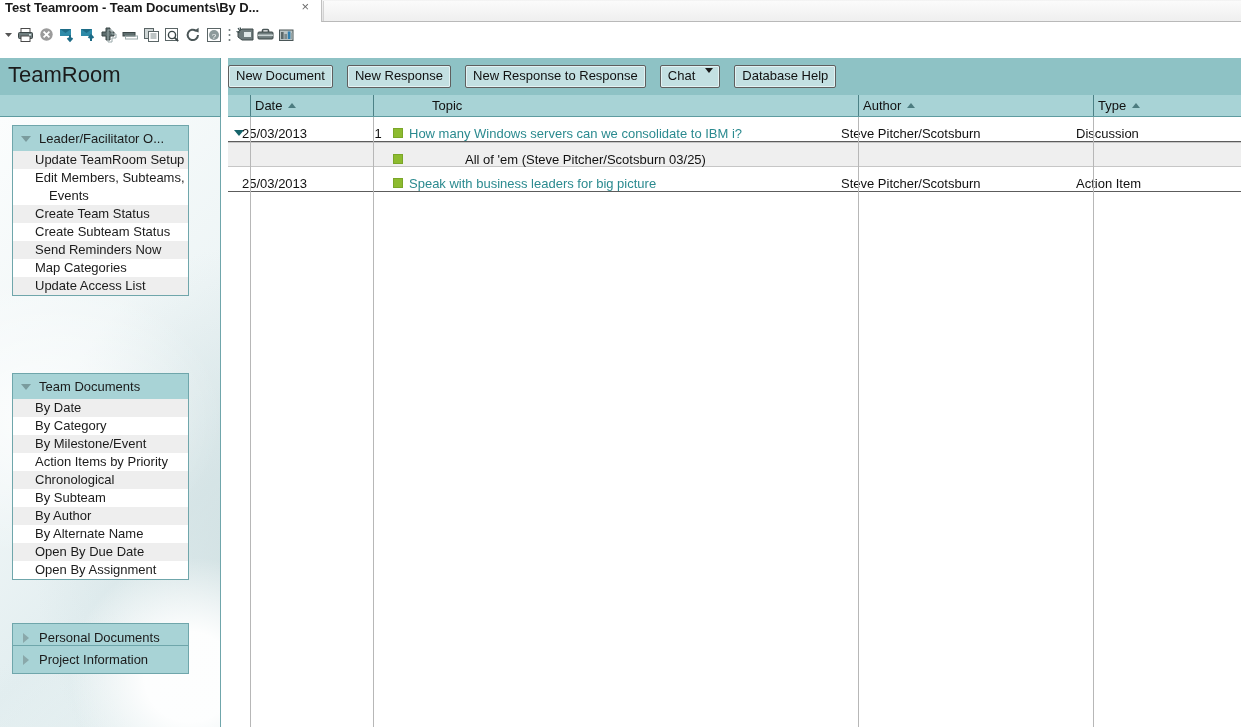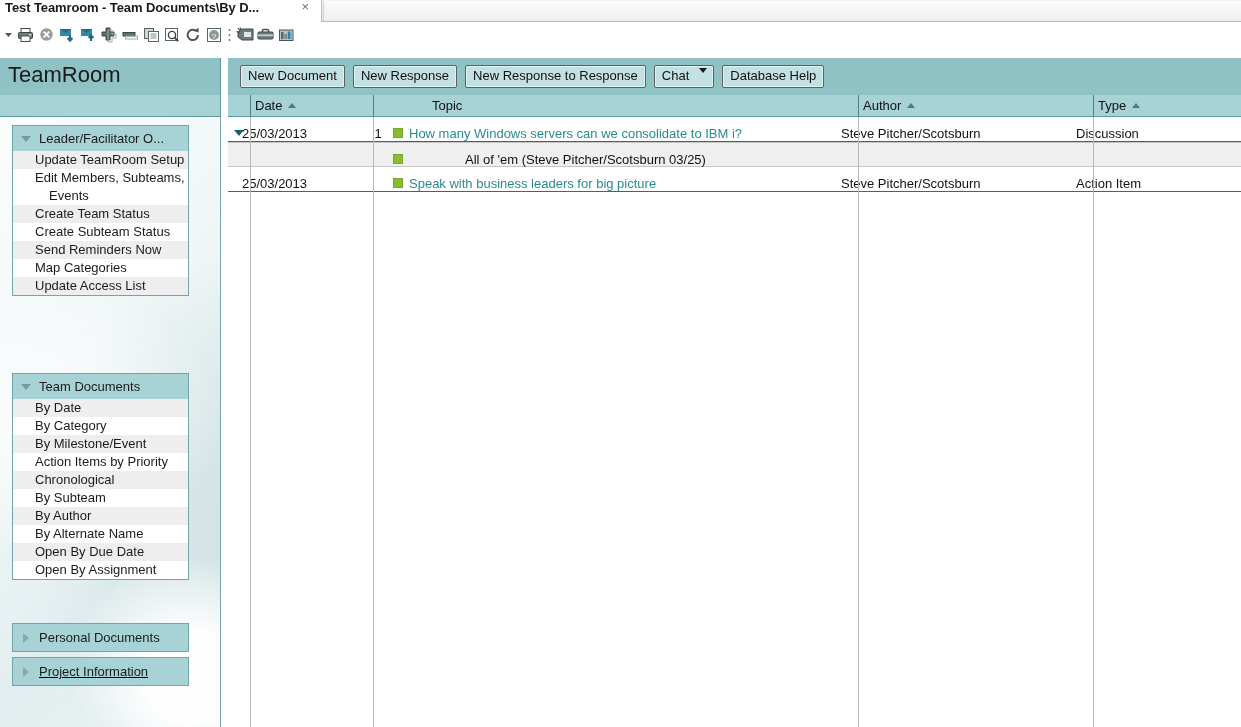--- a/index.html
+++ b/index.html
@@ -115,22 +115,21 @@
     left: 0; top: 58px; width: 221px; height: 37px;
     background: #8ec2c5;
     border-right: 1px solid #5e9ba0;
     box-sizing: border-box;
   }
   .actionbar {
     position: absolute;
     left: 228px; top: 65px;
     display: flex;
     align-items: center;
-    gap: 8px;
-    padding-left: 12px;
+    gap: 14px;
   }
   .act-btn {
     background: #c3e0e2;
     border: 1px solid #5f5f5f;
     border-radius: 2px;
     font-size: 13px;
     font-family: "Liberation Sans", sans-serif;
     color: #111;
     padding: 2px 7px 3px 7px;
     line-height: 16px;
@@ -513,21 +512,21 @@
 
     <div class="sect collapsed" style="top: 506px;">
       <div class="sect-hd">
         <span class="twisty">
             <span class="tri-right"></span>
           </span>
         <span class="sect-label">Personal Documents</span>
       </div>
     </div>
 
-    <div class="sect collapsed" style="top: 540px; text-decoration: underline;">
+    <div class="sect collapsed" style="top: 528px;">
       <div class="sect-hd">
         <span class="twisty">
             <span class="tri-right"></span>
           </span>
         <span class="sect-label">Project Information</span>
       </div>
     </div>
   </div>
 
   <div class="viewpane">

